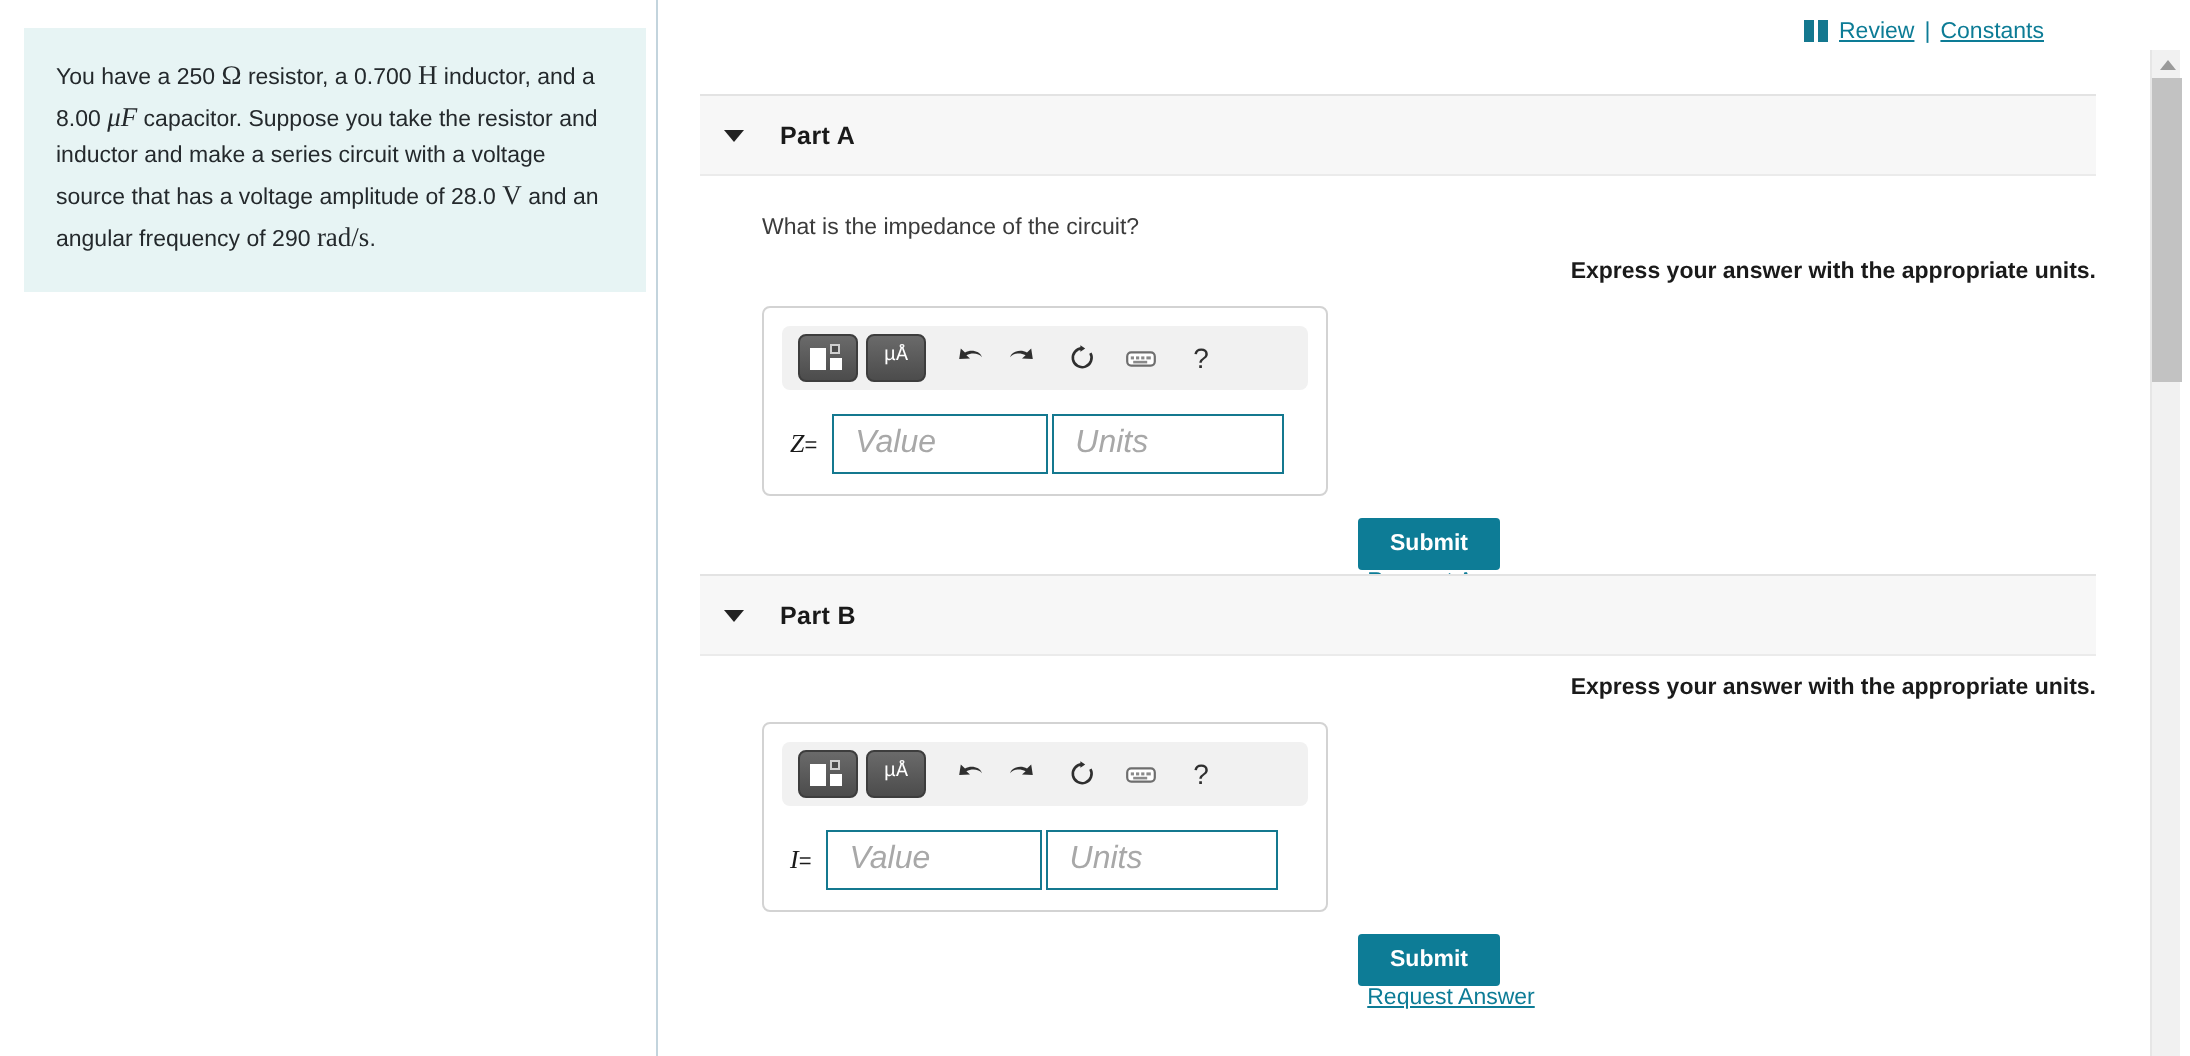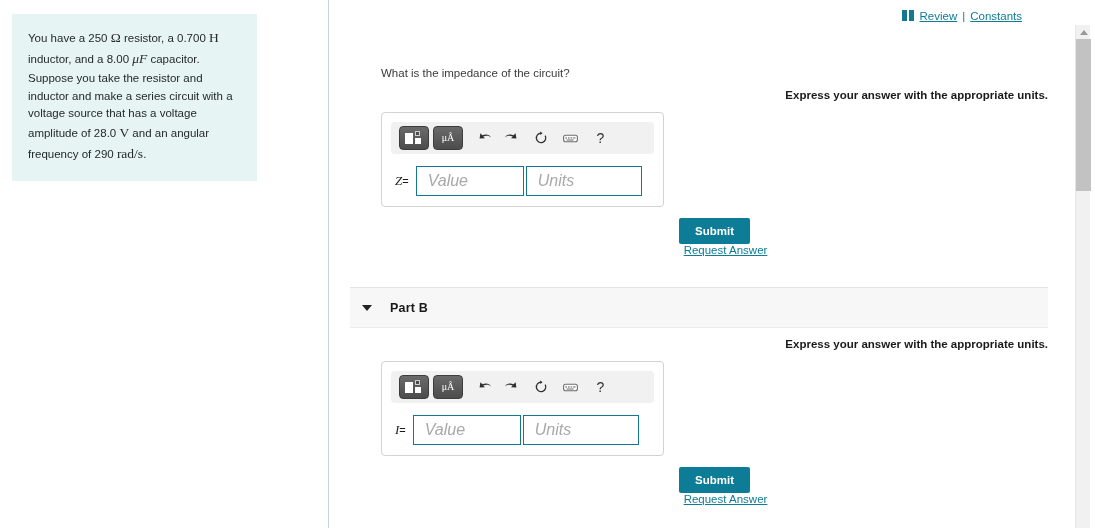--- a/index.html
+++ b/index.html
@@ -25,21 +25,21 @@
     left: 0; top: 0;
     width: 329px;
     height: 528px;
     background: #fff;
     border-right: 1px solid #c3d4dd;
   }
   .problem-box {
     position: absolute;
     left: 12px;
     top: 14px;
-    width: 245px;
+    width: 311px;
     background: #e7f4f4;
     padding: 14px 16px 16px 16px;
   }
   .problem-text {
     font-size: 11.5px;
     line-height: 1.55;
     color: #24292c;
   }
   .problem-text .sym {
     font-family: "Liberation Serif", serif;
@@ -177,21 +177,21 @@
     width: 19px;
     height: 14px;
   }
   .tpl-glyph span { position: absolute; background: #fff; display: block; }
   .tpl-glyph .s1 { left: 0; top: 2px; width: 8px; height: 11px; }
   .tpl-glyph .s2 { left: 10px; top: 0px; width: 5px; height: 5px; border: 1px solid #cfcfcf; background: #4c4c4c; }
   .tpl-glyph .s3 { left: 10px; top: 7px; width: 6px; height: 6px; }
   .mua {
     color: #fff;
     font-size: 10px;
-    font-family: Liberation Serif, serif;
+    font-family: Liberation Mono, monospace;
     line-height: 1;
   }
   .tool-ico {
     width: 25px;
     height: 24px;
     display: flex;
     align-items: center;
     justify-content: center;
     cursor: pointer;
     color: #2f2f2f;
@@ -308,20 +308,24 @@
       <span class="book-icon">
           <i></i>
           <i></i>
         </span>
       <a>Review</a>
       <span class="divider">|</span>
       <a>Constants</a>
     </div>
 
     <div class="part part-a">
+      <div class="part-header">
+        <span class="caret"></span>
+        <span class="part-title">Part A</span>
+      </div>
       <div class="part-body">
         <div class="question">What is the impedance of the circuit?</div>
         <div class="instruction">Express your answer with the appropriate units.</div>
 
         <div class="answer-box">
           <div class="tool-bar">
             <div class="tool-btn">
               <span class="tpl-glyph">
                 <span class="s1"></span>
                   <span class="s2"></span>

